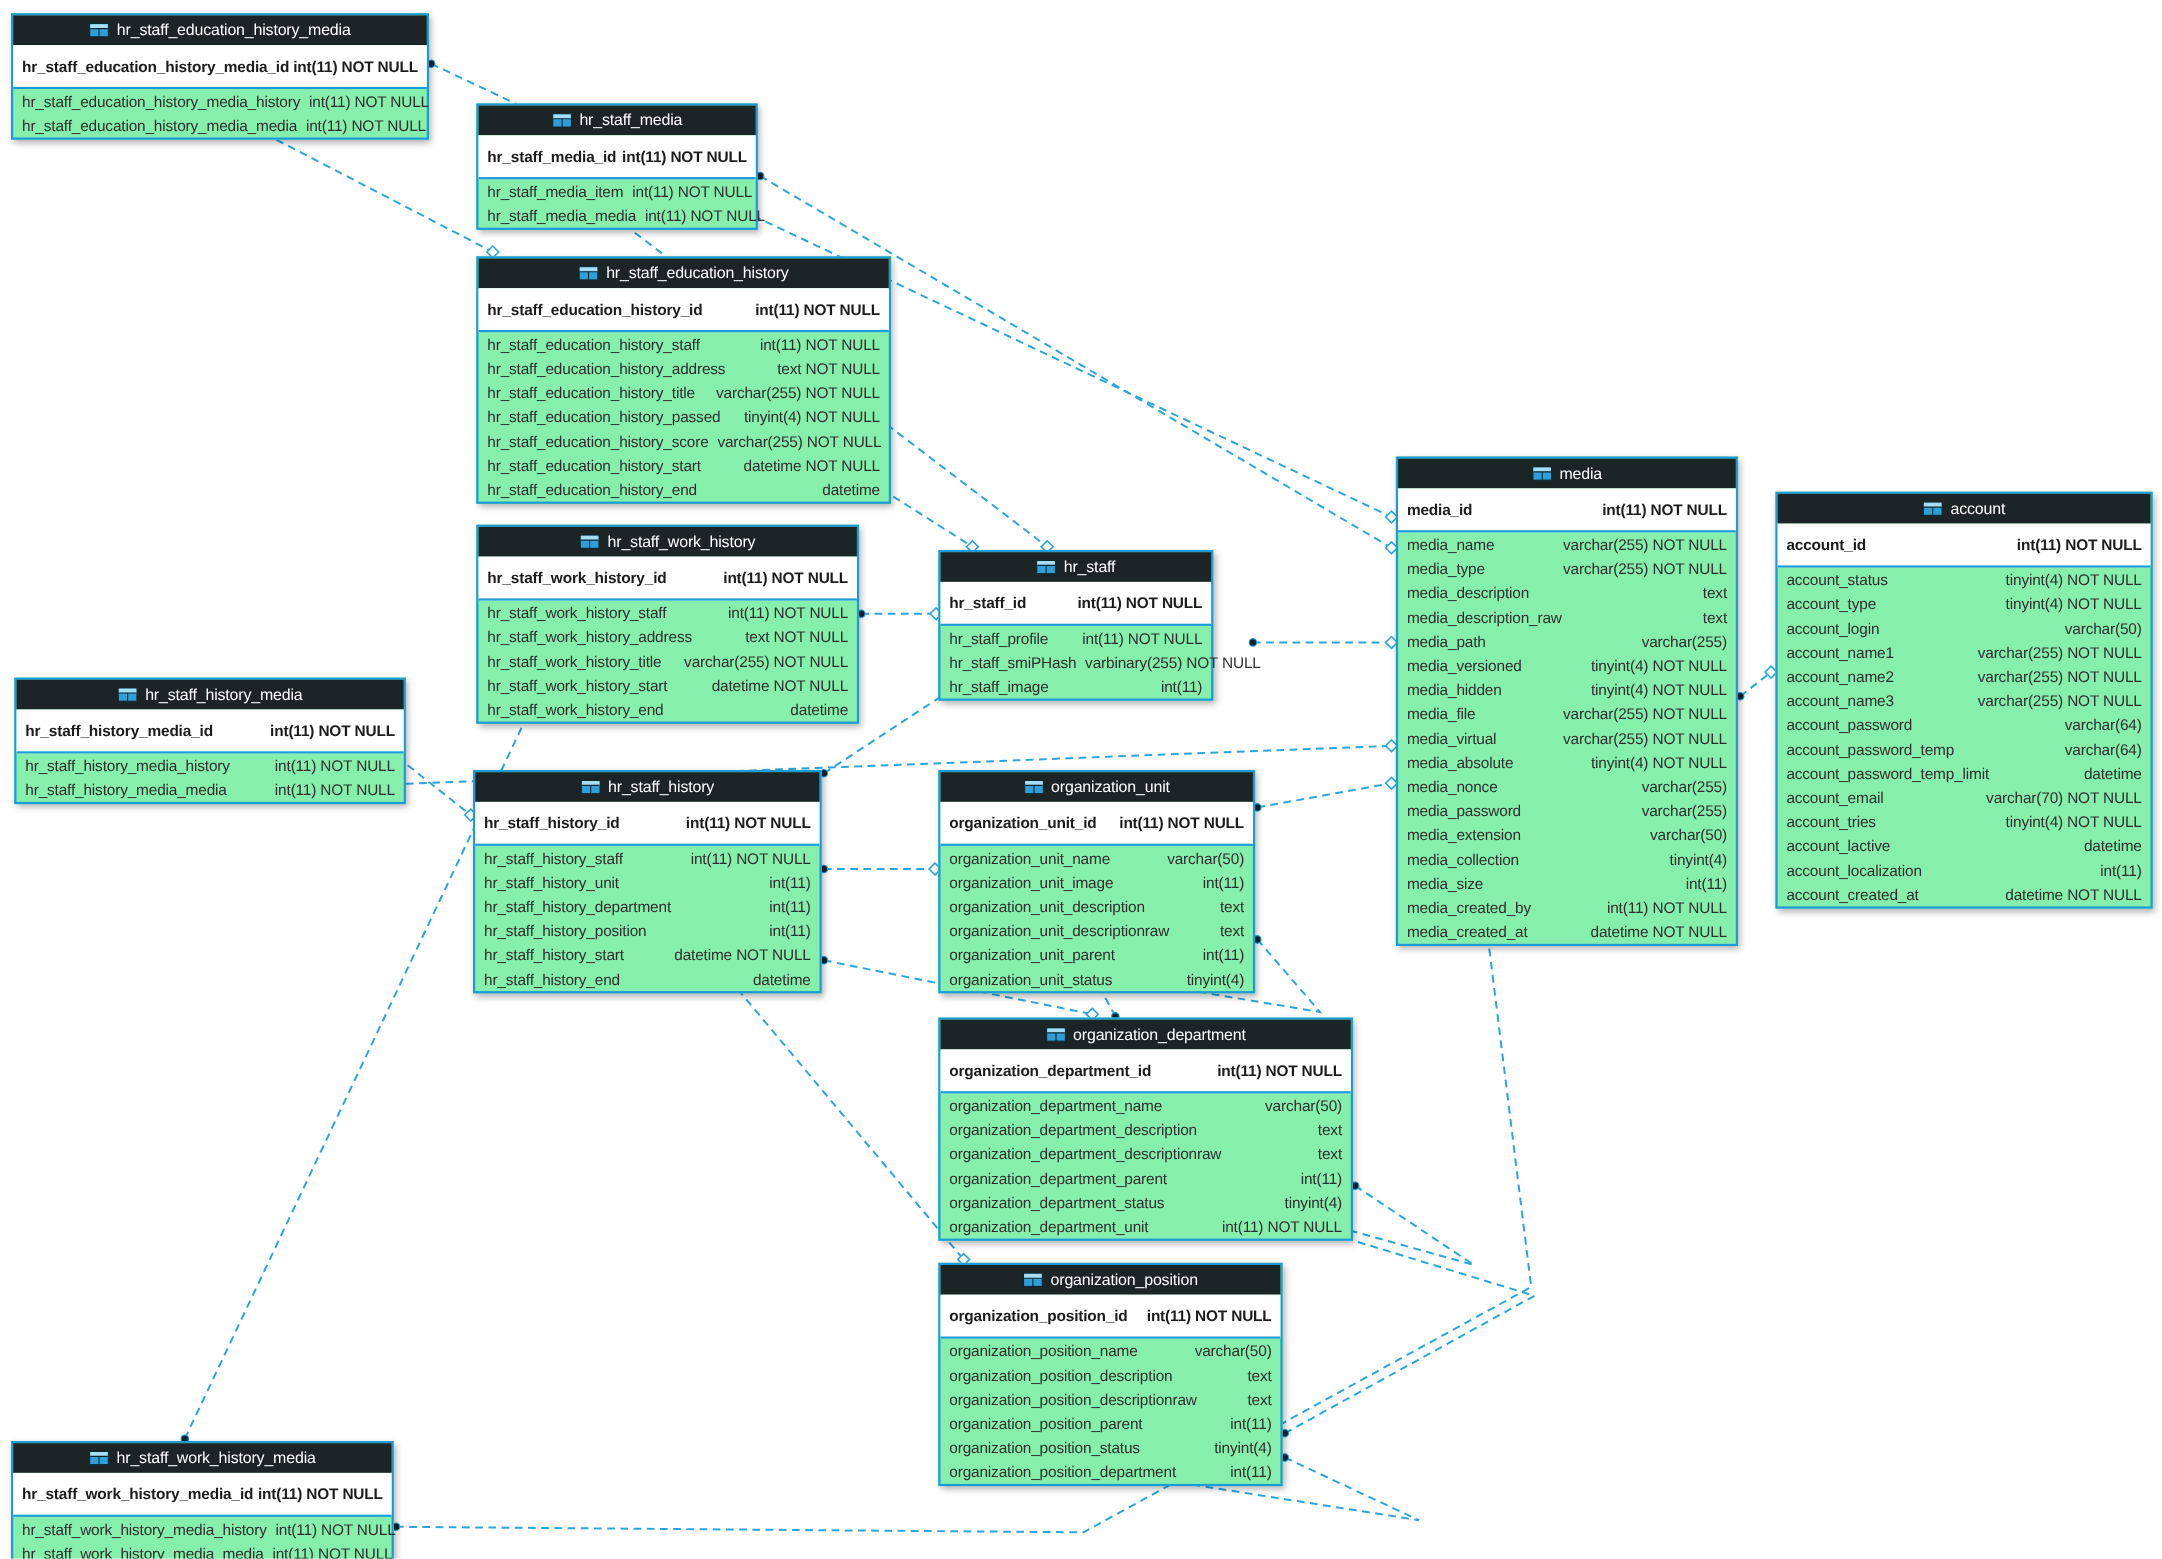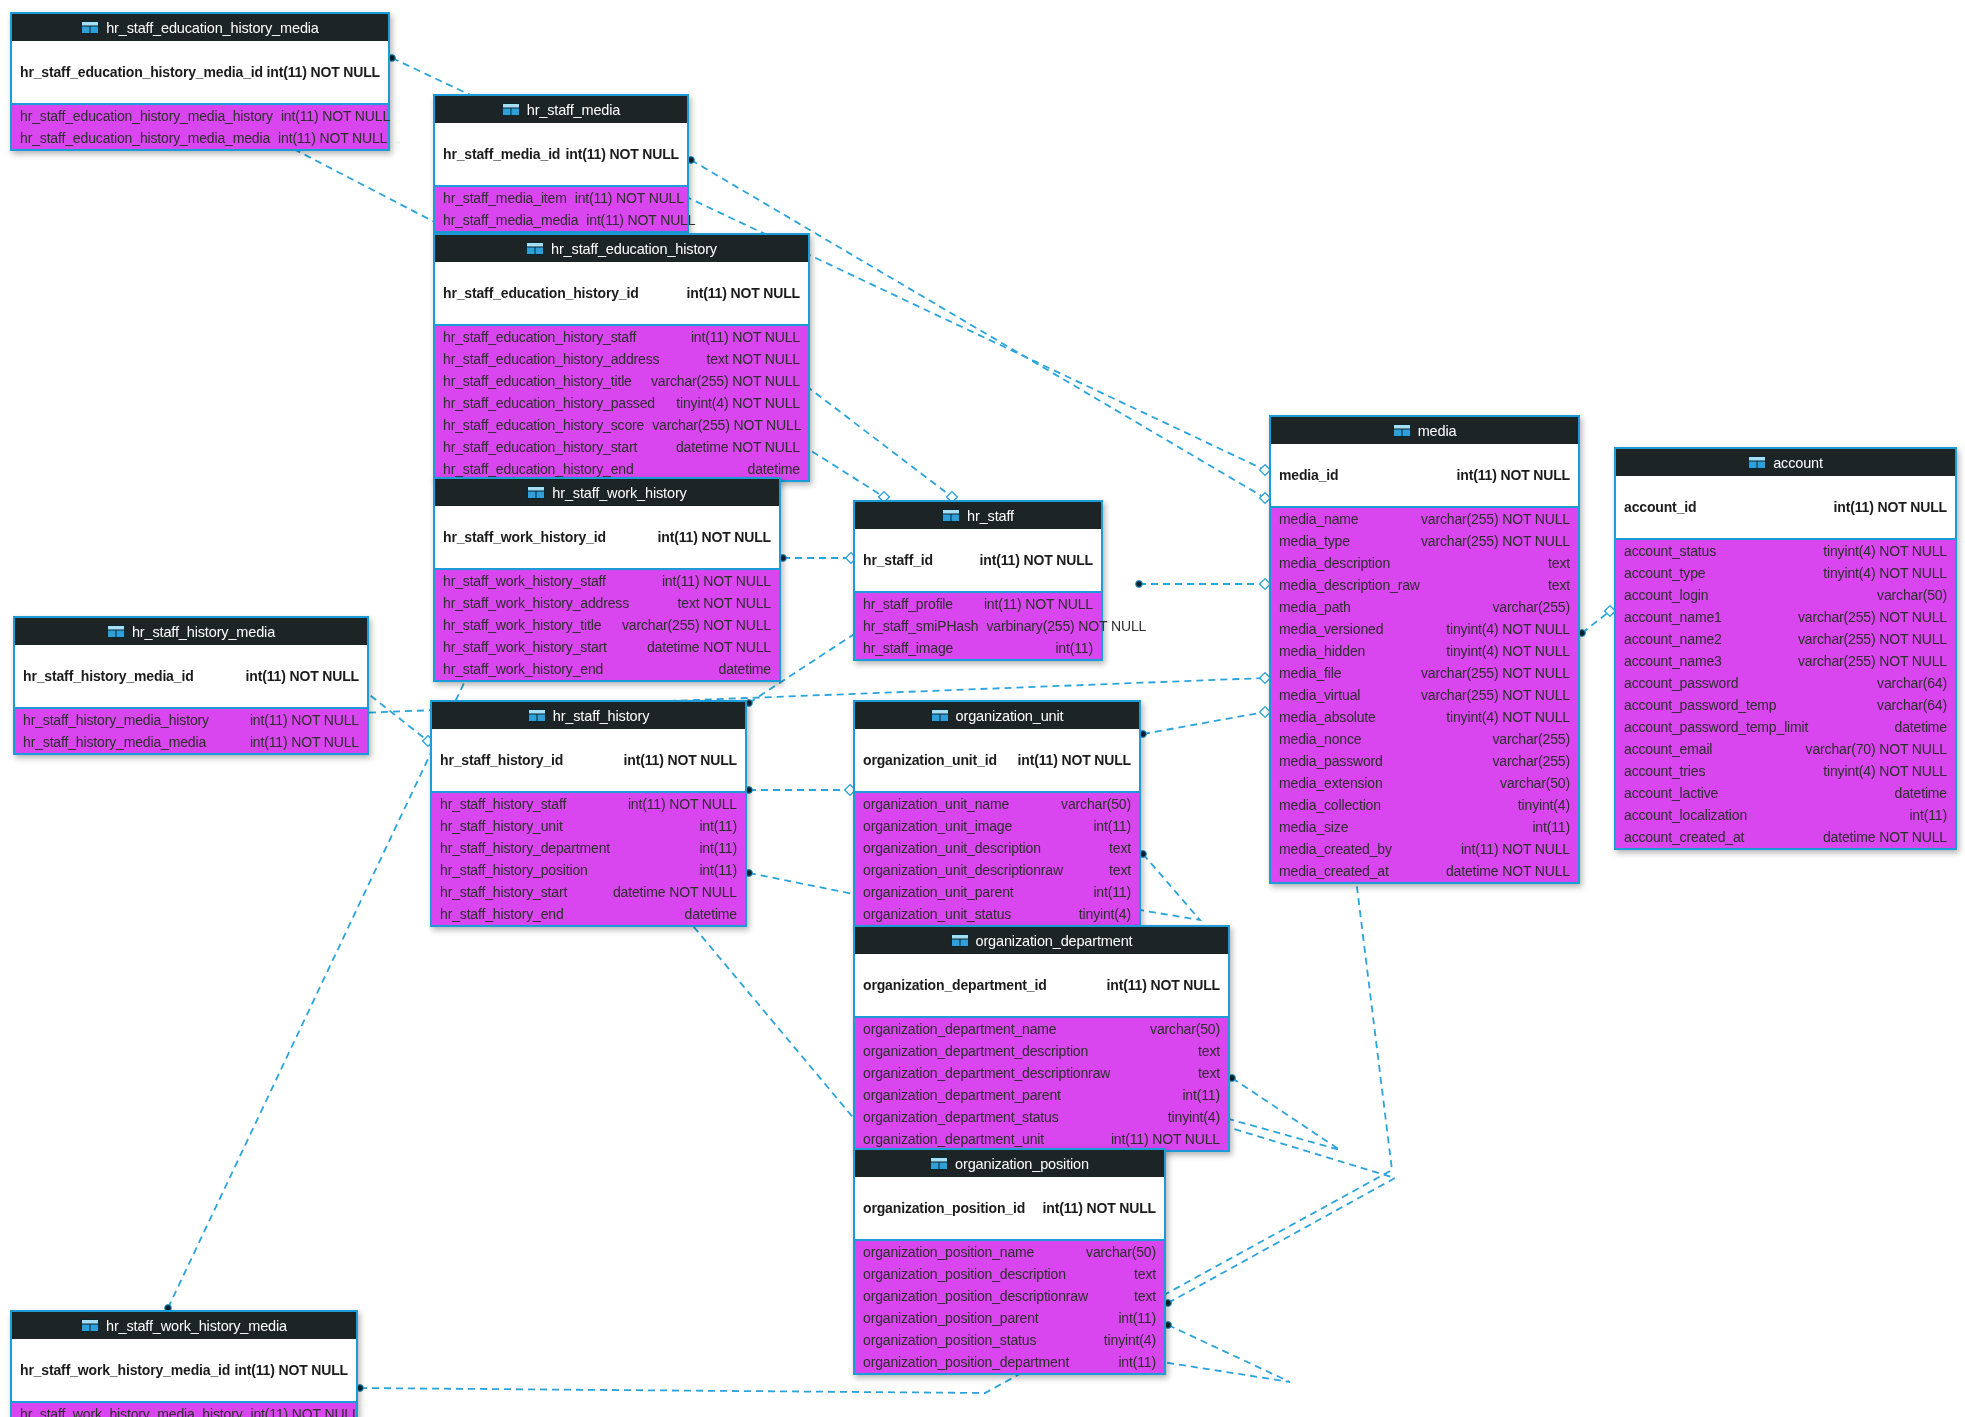--- a/index.html
+++ b/index.html
@@ -5,33 +5,33 @@
   html,body{margin:0;padding:0;background:#ffffff;}
   .canvas{
     position:relative;width:1965px;height:1417px;background:#ffffff;overflow:hidden;
     font-family:"Liberation Sans","DejaVu Sans",sans-serif;
   }
   #rel-layer{position:absolute;left:0;top:0;width:1965px;height:1417px;z-index:1;}
   .rel-line{fill:none;stroke:#2aa4dc;stroke-width:1.8;stroke-dasharray:7 5;}
   .rel-dot{fill:#0e2430;stroke:#2aa4dc;stroke-width:1;}
   .rel-diamond{fill:#ffffff;stroke:#2aa4dc;stroke-width:1.4;}
   .table{
-    position:absolute;z-index:2;background:#d946ef;border:2px solid #1b9cd8;
+    position:absolute;z-index:2;background:#86efac;border:2px solid #1b9cd8;
     box-shadow:2px 3px 6px rgba(0,0,0,.30);
     font-size:14px;color:#2e2e2e;letter-spacing:-0.15px;box-sizing:border-box;
   }
   .thead{
     background:#1d2426;color:#ffffff;height:27px;display:flex;align-items:center;
     justify-content:center;gap:7px;font-size:14.5px;white-space:nowrap;
   }
   .ticon{width:18px;height:13px;flex:0 0 auto;}
   .pkrow{
     background:#ffffff;border-bottom:2px solid #1b9cd8;font-weight:bold;color:#1b1b1b;
     display:flex;justify-content:space-between;align-items:center;gap:0;
-    padding:16px 8px;height:30px;white-space:nowrap;
+    padding:4px 8px;height:30px;white-space:nowrap;
   }
   .crow{
     display:flex;justify-content:space-between;align-items:center;gap:8px;
     padding:0 8px;height:22px;white-space:nowrap;
   }
   .cname{text-align:left;}
   .ctype{text-align:right;}
 </style>
 </head>
 <body>

